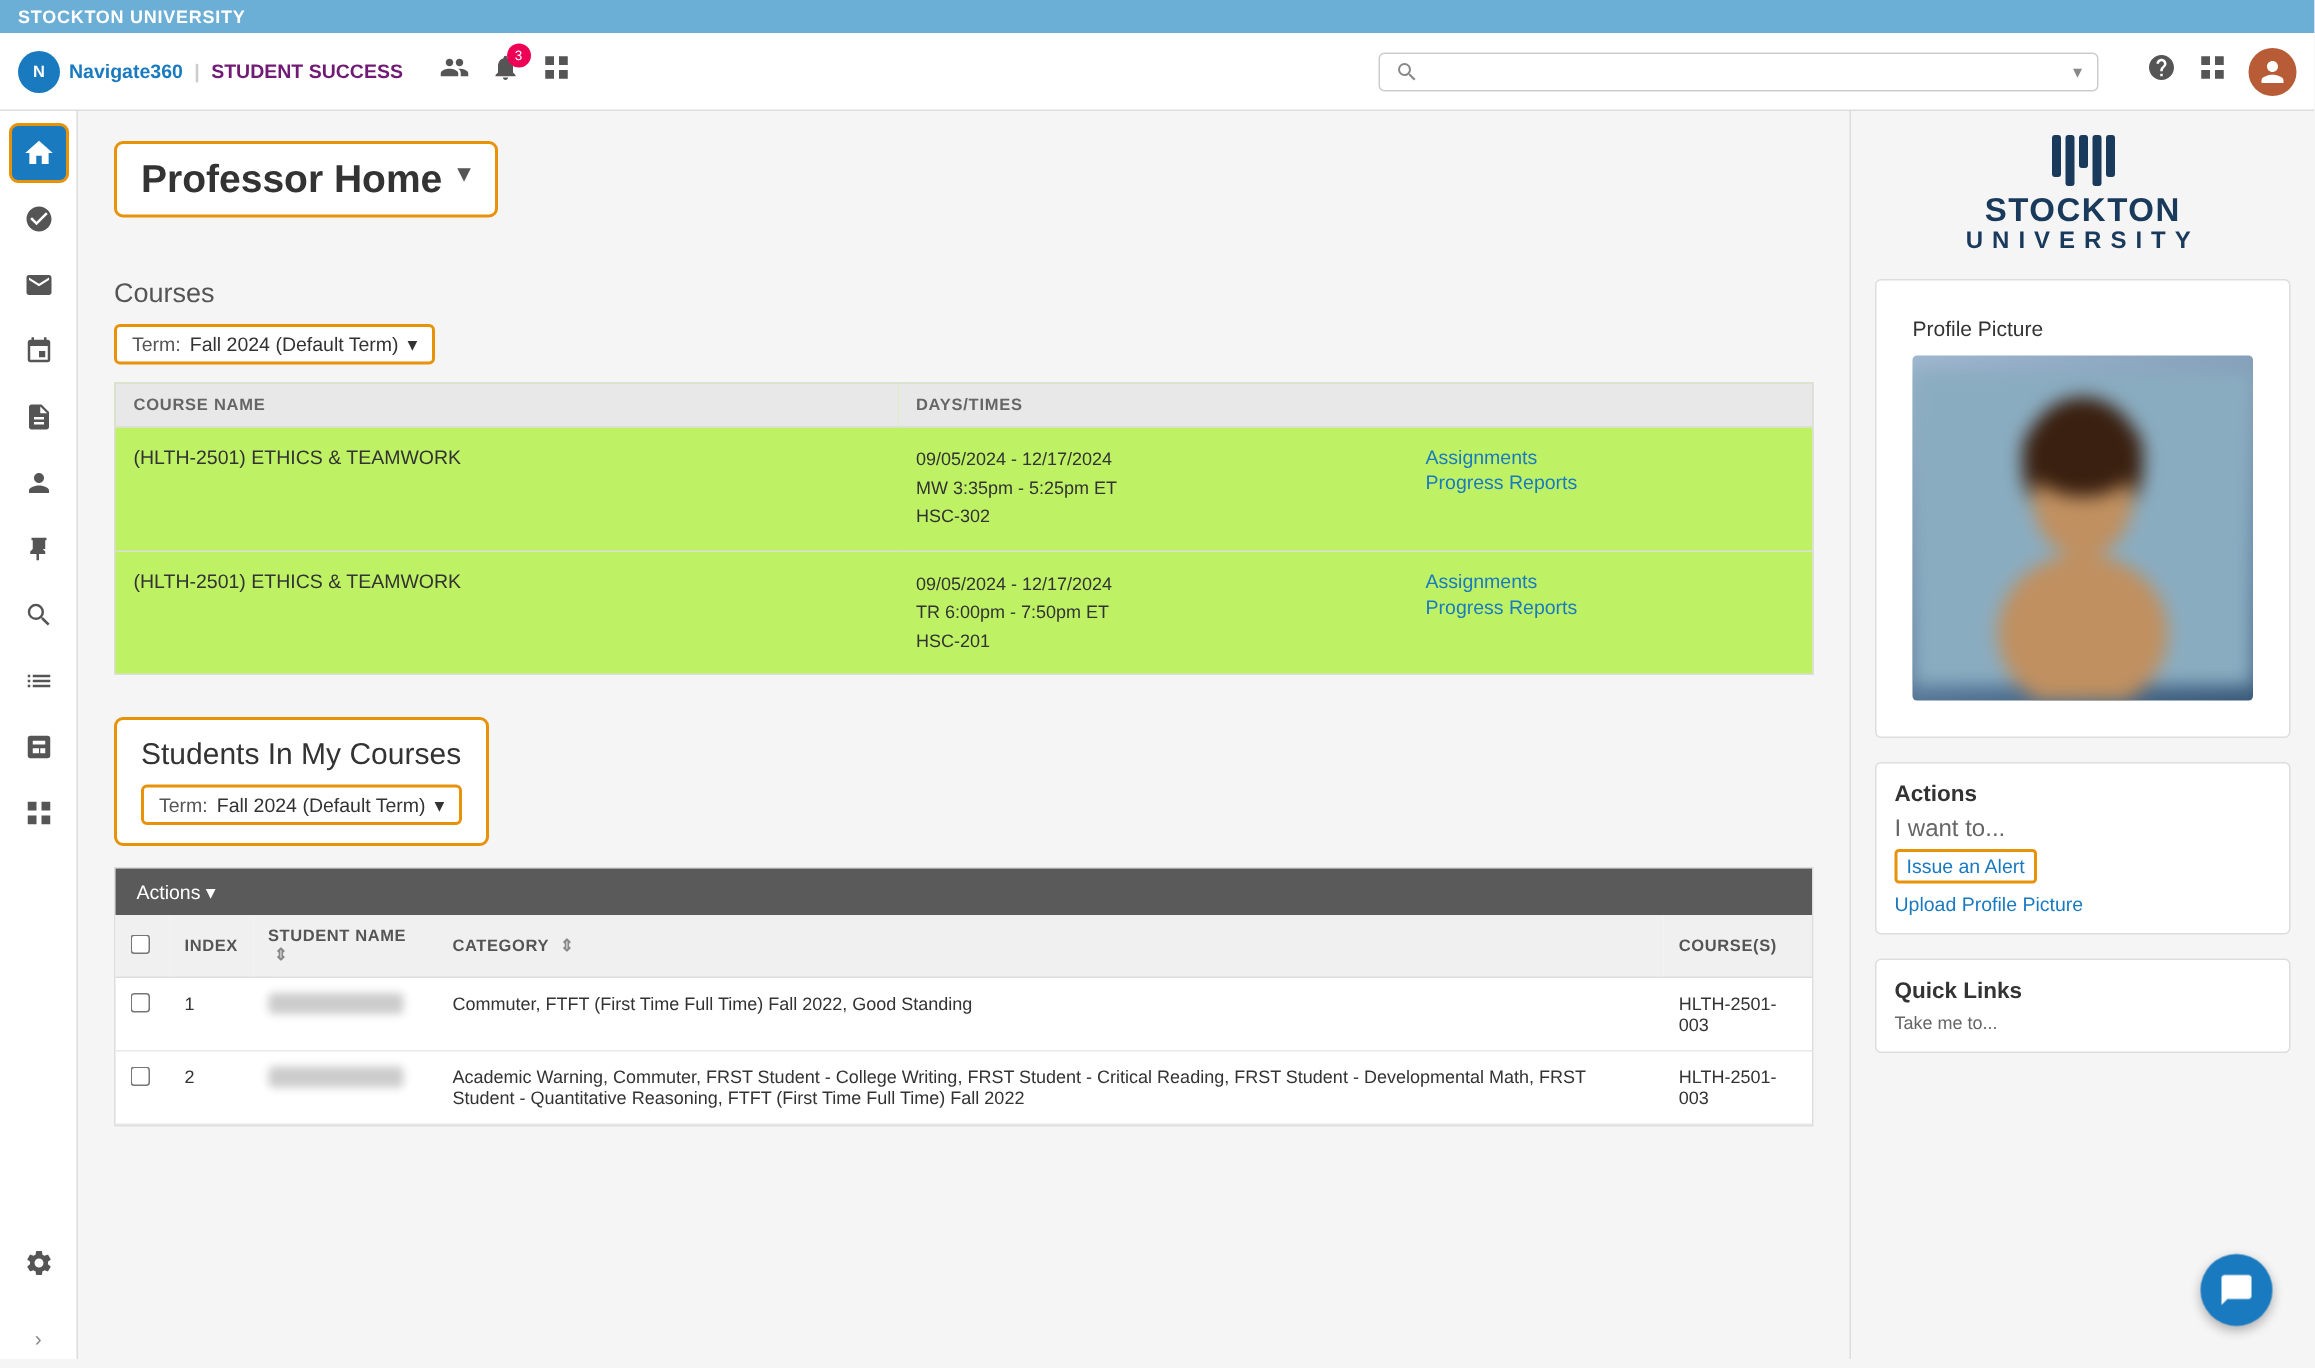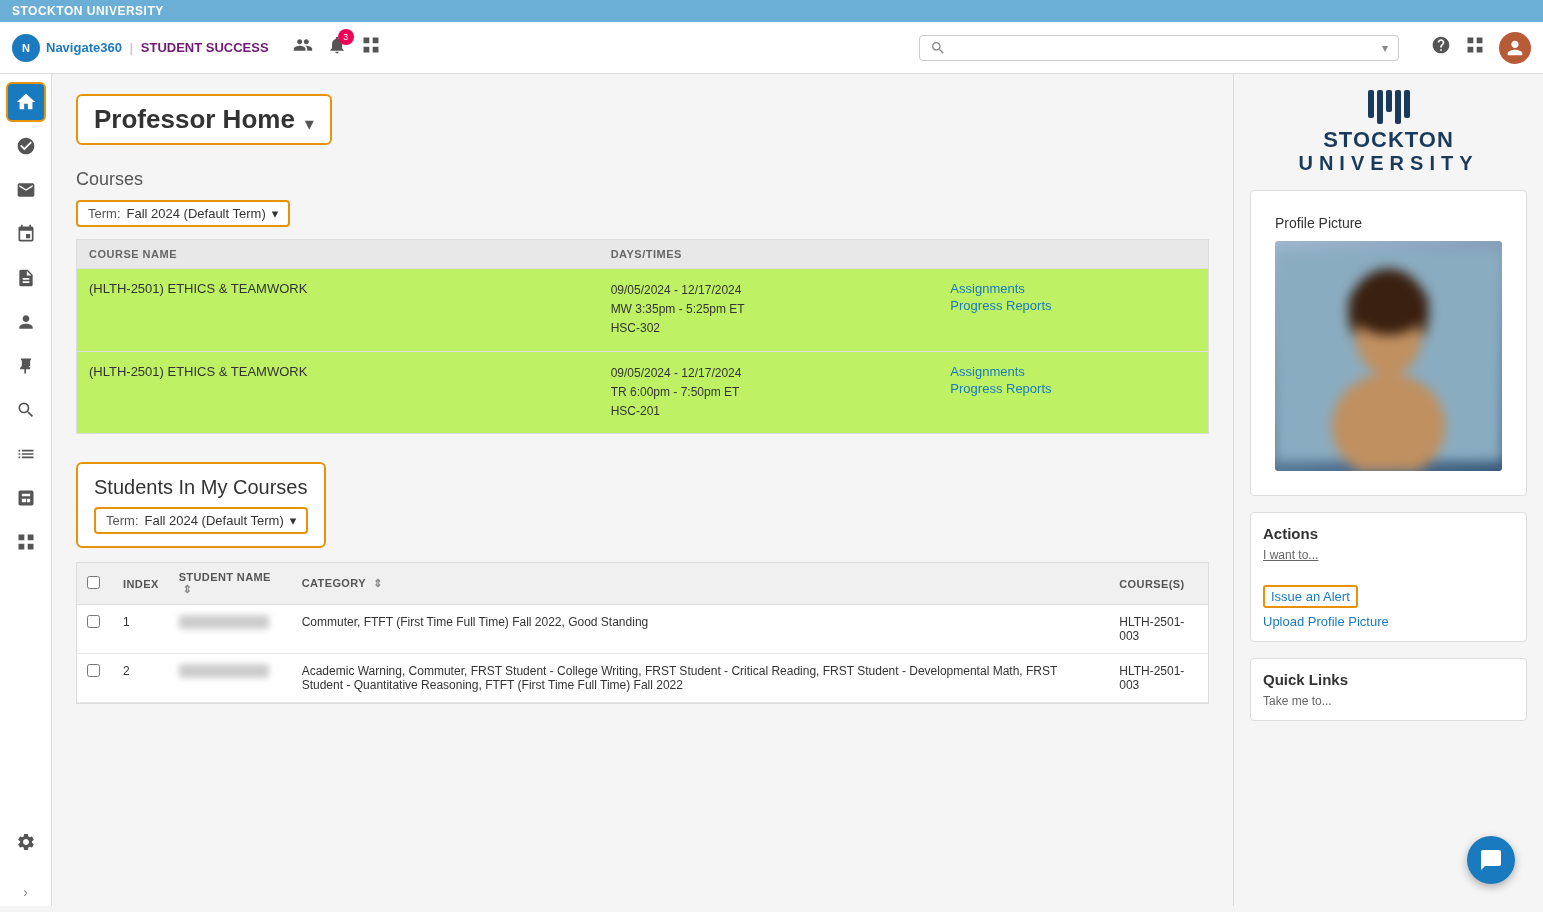--- a/index.html
+++ b/index.html
@@ -108,26 +108,26 @@
     
     .main-content {
       flex: 1;
       overflow-y: auto;
       padding: 20px 24px;
       background: #f5f5f5;
     }
 
     
     .professor-home-header {
-      display: inline-flex; align-items: flex-end;
+      display: inline-flex; align-items: flex-start;
       border: 2px solid #e8920a;
       border-radius: 6px;
       padding: 8px 16px;
       background: white;
-      margin-bottom: 24px;
+      margin-bottom: 40px;
       cursor: pointer;
     }
     .professor-home-title {
       font-size: 26px; font-weight: bold; color: #333;
       margin-right: 10px;
     }
     .dropdown-arrow { font-size: 18px; color: #555; }
 
     
     .section-title { font-size: 18px; color: #555; margin-bottom: 10px; }
@@ -276,21 +276,21 @@
     }
 
     .actions-card {
       background: white;
       border: 1px solid #ddd;
       border-radius: 4px;
       padding: 12px;
       margin-bottom: 16px;
     }
     .actions-card-title { font-size: 15px; font-weight: bold; color: #333; margin-bottom: 6px; }
-    .actions-card-subtitle { font-size: 12px; color: #666; margin-bottom: 23px; text-decoration: underline; }
+    .actions-card-subtitle { font-size: 16px; color: #666; margin-bottom: 4px; }
     .issue-alert-link {
       display: inline-block;
       color: #1a7abf;
       text-decoration: none;
       font-size: 13px;
       border: 2px solid #e8920a;
       border-radius: 3px;
       padding: 2px 6px;
       cursor: pointer;
       margin-bottom: 6px;
@@ -508,20 +508,23 @@
       <div class="students-section-header">
         <div class="students-title">Students In My Courses</div>
         <div class="term-selector" style="border:2px solid #e8920a; margin-bottom:0;">
           <span class="term-label">Term:</span>
           <span class="term-value">Fall 2024 (Default Term)</span>
           <span>▾</span>
         </div>
       </div>
 
       <div class="students-table-wrapper">
+        <div class="actions-bar">
+          <span>Actions ▾</span>
+        </div>
         <table class="students-table">
           <thead>
             <tr>
               <th style="width:36px;">
                 <input type="checkbox" style="">
               </th>
               <th>INDEX</th>
               <th class="sortable">
                 <span>STUDENT NAME</span>
                 <span class="sort-icon">⇕</span>
@@ -558,21 +561,21 @@
 
     <div class="stockton-logo">
       <div class="stockton-columns-icon">
         <div class="col-icon"></div>
         <div class="col-icon tall"></div>
         <div class="col-icon" style="height:22px;"></div>
         <div class="col-icon tall"></div>
         <div class="col-icon"></div>
       </div>
       <div class="stockton-logo-text">STOCKTON</div>
-      <div class="stockton-logo-text" style="font-size:20px; letter-spacing:6px;">UNIVERSITY</div>
+      <div class="stockton-logo-text" style="font-size:16px; letter-spacing:6px;">UNIVERSITY</div>
     </div>
 
     <div class="profile-picture-card">
       <div class="profile-picture-label">Profile Picture</div>
       <div class="profile-img-placeholder">
         
         <svg viewBox="0 0 260 240" width="100%" height="100%" xmlns="http://www.w3.org/2000/svg" style="filter:blur(6px);">
           <rect width="260" height="240" fill="#8aacc0"></rect>
 
           <ellipse cx="130" cy="72" rx="46" ry="52" fill="#3a2010"></ellipse>

